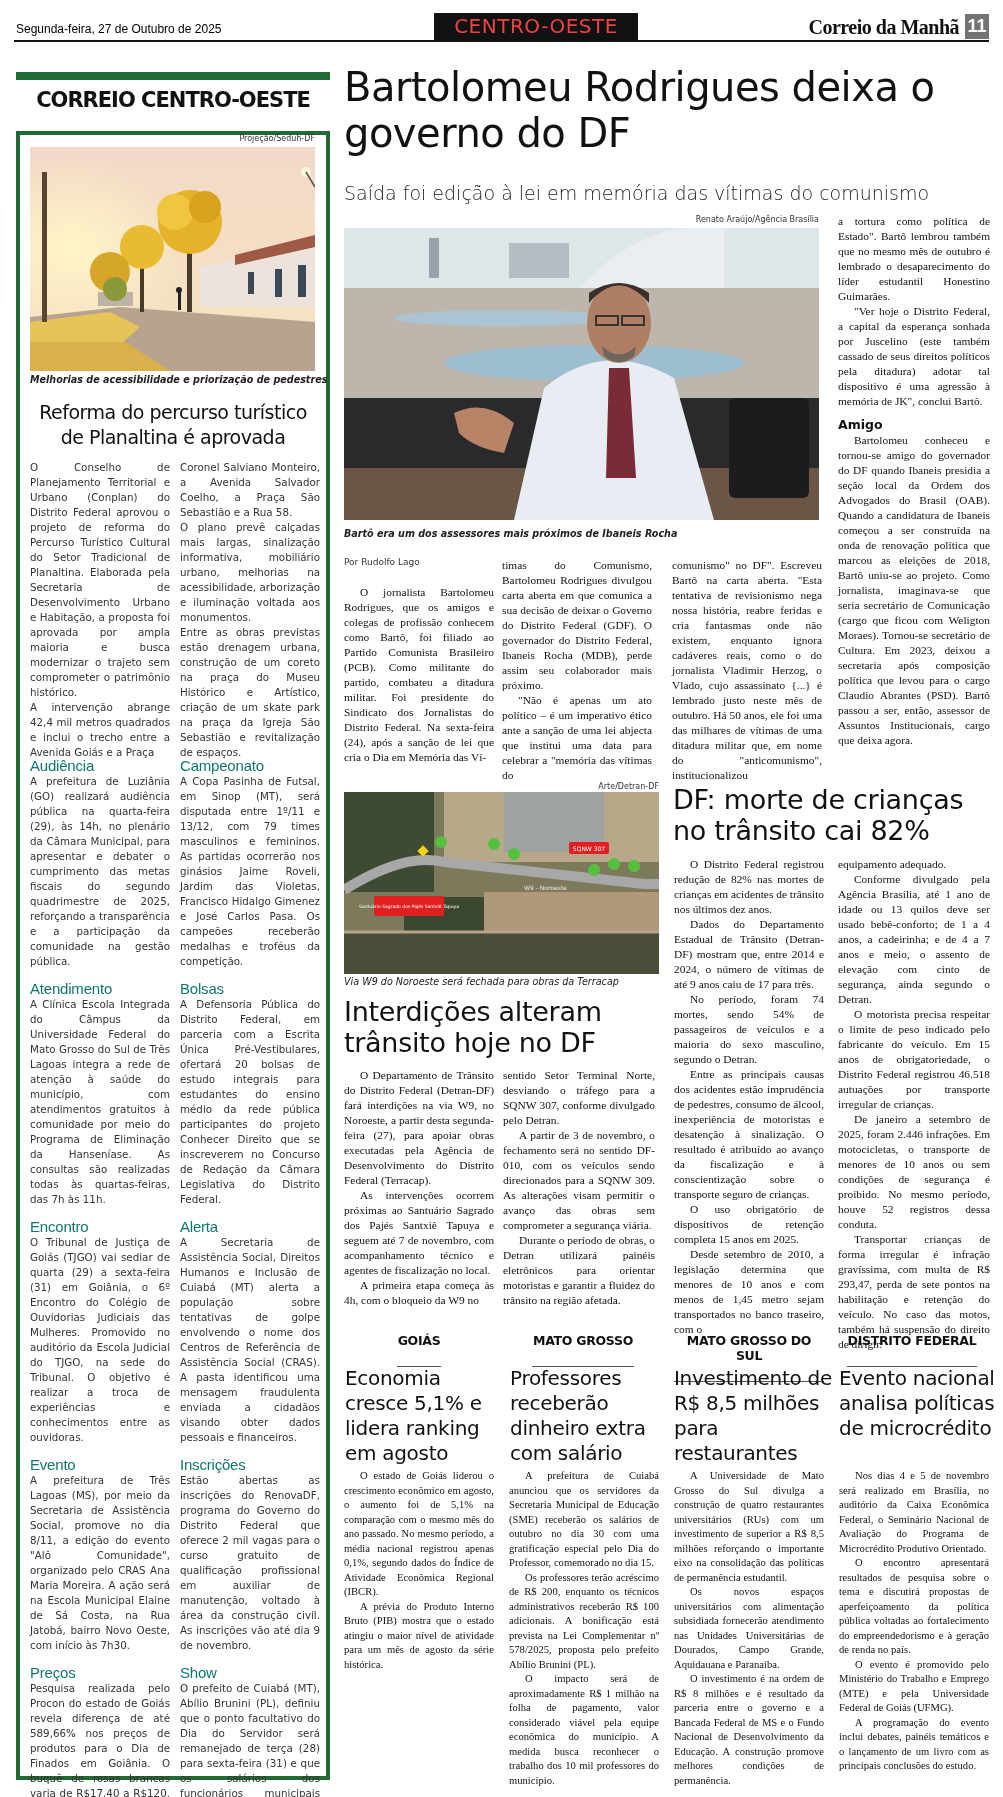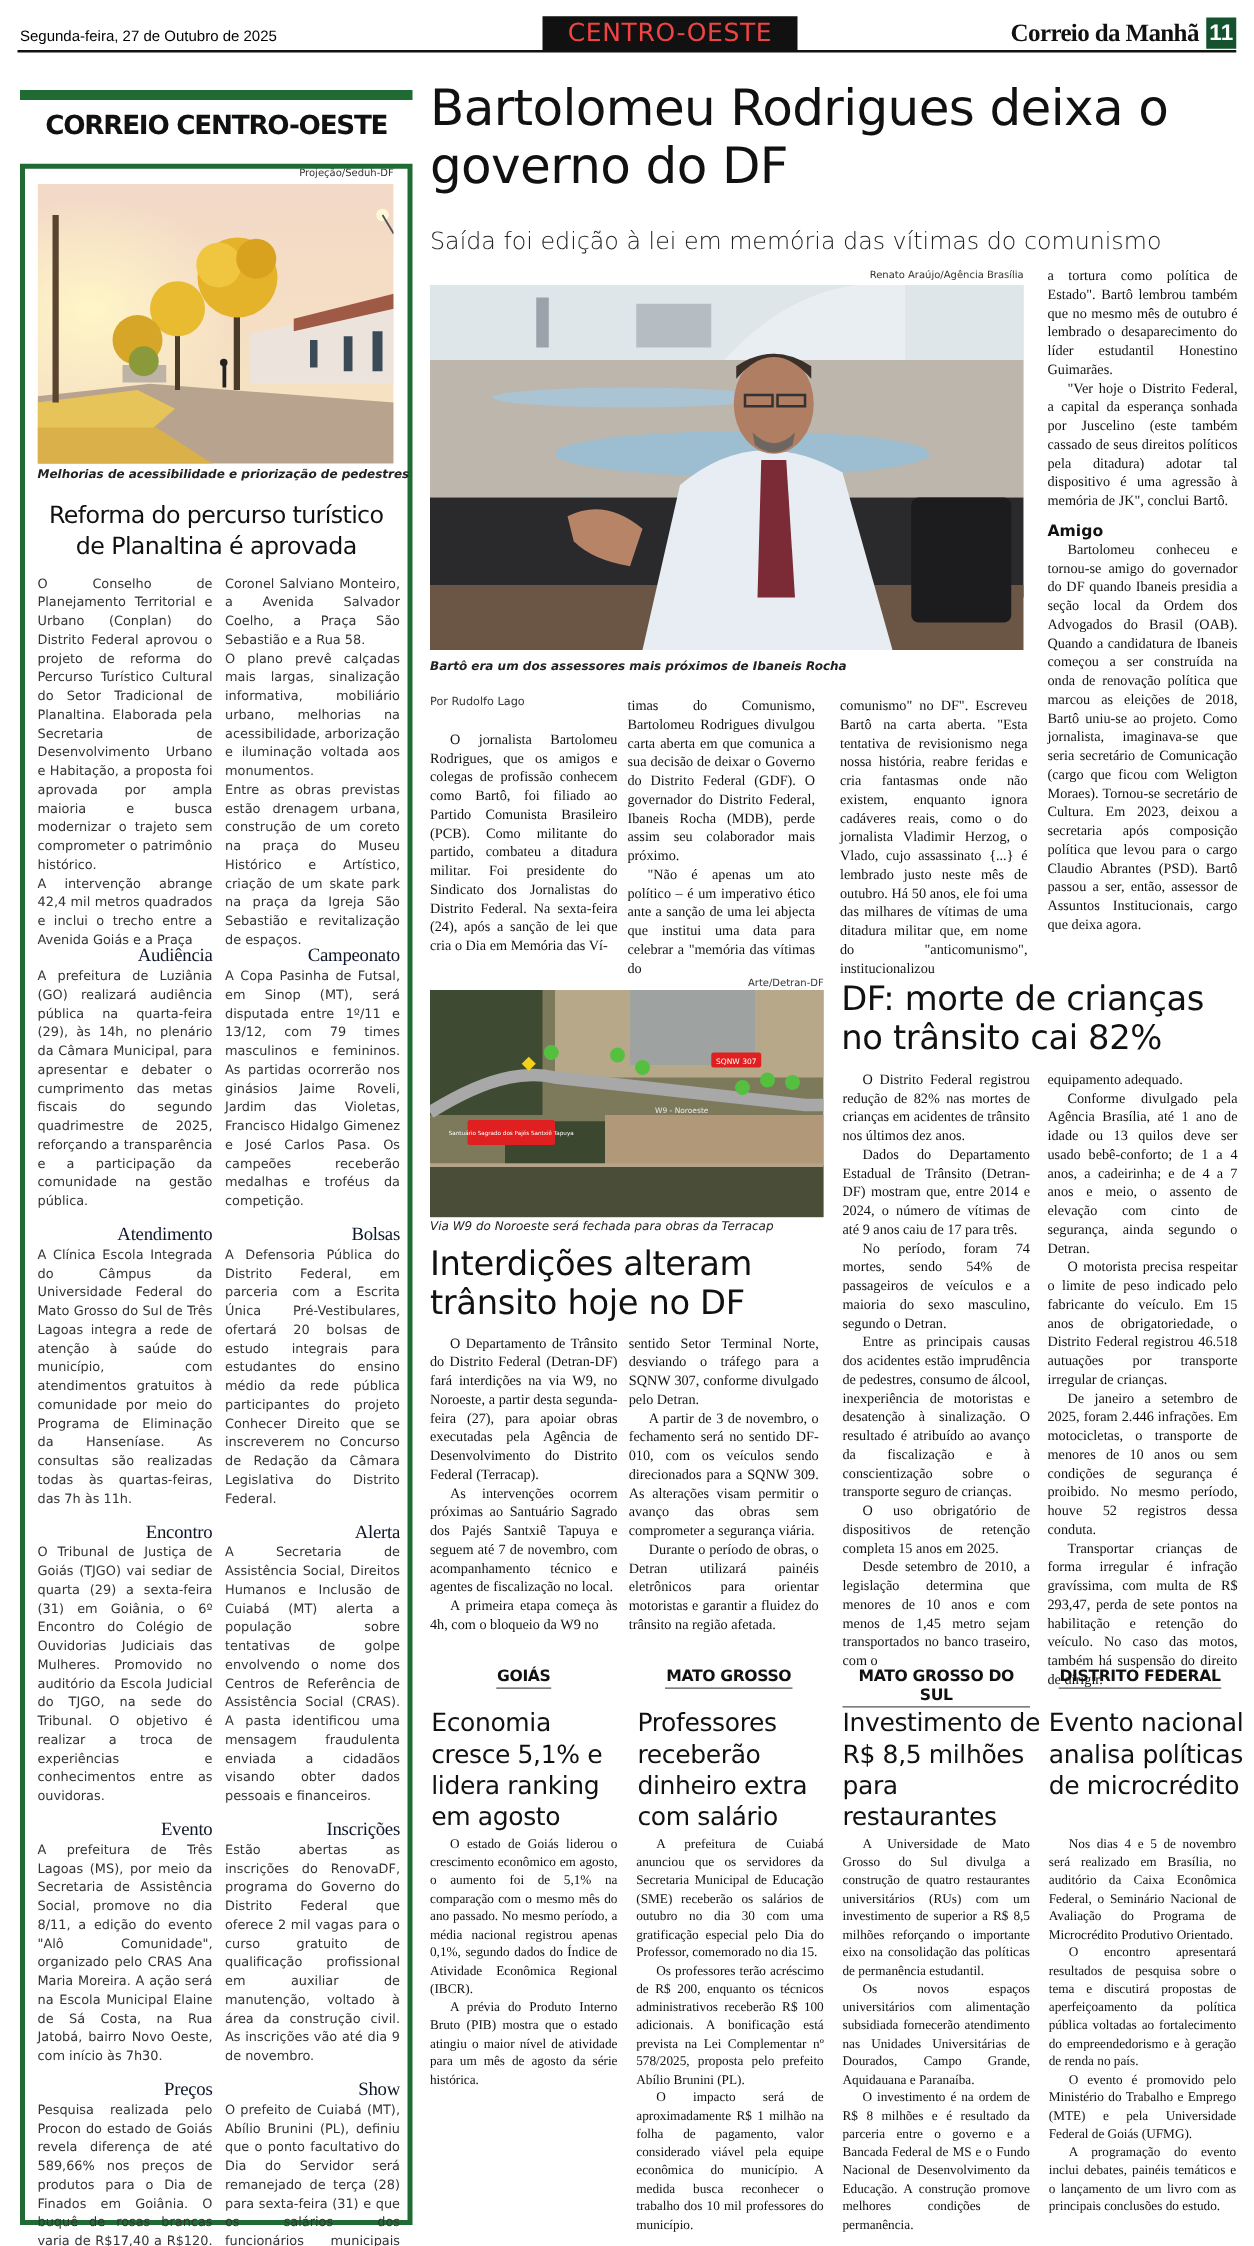--- a/index.html
+++ b/index.html
@@ -3,53 +3,53 @@
 <meta charset="utf-8">
 <style>
 *{box-sizing:border-box;margin:0;padding:0}
 html,body{width:1003px;height:1797px;background:#fff;overflow:hidden}
 body{position:relative;font-family:"Liberation Serif",serif;color:#111}
 .abs{position:absolute}
 
 #hdr-date{left:16px;top:22px;font-size:12px;font-family:Liberation Sans, sans-serif;color:#000000}
 #hdr-section{left:434px;top:13px;width:204px;height:27px;background:#111;color:#ef4444;font-family:"DejaVu Sans",sans-serif;font-size:20px;text-align:center;line-height:27px;letter-spacing:0.5px}
 #hdr-brand{right:44px;top:16px;font-family:"Liberation Serif",serif;font-weight:bold;font-size:20px;letter-spacing:-0.5px}
-#hdr-page{right:14px;top:14px;width:24px;height:25px;background:#14532d;color:#fff;font-family:"Liberation Sans",sans-serif;font-weight:bold;font-size:18px;text-align:center;line-height:25px}
+#hdr-page{right:14px;top:14px;width:24px;height:25px;background:#737373;color:#fff;font-family:"Liberation Sans",sans-serif;font-weight:bold;font-size:18px;text-align:center;line-height:25px}
 #hdr-rule{left:14px;right:14px;top:40px;height:2px;background:#111}
 
 #side-bar{left:16px;top:72px;width:314px;height:8px;background:#1f6b33}
 #side-title{left:16px;top:88px;width:314px;font-family:"DejaVu Sans",sans-serif;font-weight:bold;font-size:21px;letter-spacing:-1px;text-align:center}
 #side-box{left:16px;top:131px;width:314px;height:1649px;border:4px solid #1f6b33}
 .credit{font-family:"DejaVu Sans",sans-serif;font-size:8px;color:#333;text-align:right}
 #side-credit{left:30px;top:134px;width:285px}
 #side-photo{left:30px;top:147px;width:285px;height:224px;overflow:hidden}
 #side-caption{left:30px;top:374px;width:285px;font-family:"DejaVu Sans",sans-serif;font-style:italic;font-size:9.6px;font-weight:bold;color:#222;white-space:nowrap}
 #side-head{left:26px;top:400px;width:294px;font-family:"DejaVu Sans",sans-serif;font-size:19px;text-align:center;line-height:25px;letter-spacing:-0.5px}
 .scol{position:absolute;width:140px;font-family:"DejaVu Sans",sans-serif;font-size:10.3px;line-height:15px;color:#333;text-align:justify;hyphens:auto}
 .scol p{margin:0}
-.shead{font-family:Liberation Serif, serif;font-size:15px;text-align:right;color:#0f172a;margin:6px 0 1px;letter-spacing:-0.2px}
+.shead{font-family:Liberation Sans, sans-serif;font-size:15px;text-align:left;color:#0f766e;margin:6px 0 1px;letter-spacing:-0.2px}
 
 #main-title{left:344px;top:64px;width:640px;font-family:"DejaVu Sans",sans-serif;font-size:40px;line-height:46px;letter-spacing:-0.5px}
 #main-sub{left:344px;top:182px;width:650px;font-family:"DejaVu Sans",sans-serif;font-size:19px;color:#222;font-weight:300}
 #main-credit{left:344px;top:215px;width:475px}
 #main-photo{left:344px;top:228px;width:475px;height:292px;overflow:hidden}
 #main-caption{left:344px;top:528px;width:475px;font-family:"DejaVu Sans",sans-serif;font-style:italic;font-weight:bold;font-size:9.6px;color:#222;white-space:nowrap}
 .col{position:absolute;font-family:"Liberation Serif",serif;font-size:11.4px;line-height:15px;color:#111;text-align:justify;hyphens:auto}
 .col p{margin:0;text-indent:16px}
 .col p.ni{text-indent:0}
 #byline{left:344px;top:557px;font-family:"DejaVu Sans",sans-serif;font-size:9px;color:#333}
 .subhead{font-family:"DejaVu Sans",sans-serif;font-weight:bold;font-size:12.5px;margin:8px 0 1px}
 
 #map-credit{left:344px;top:782px;width:315px}
 #map{left:344px;top:792px;width:315px;height:182px;overflow:hidden}
 #map-caption{left:344px;top:976px;width:320px;font-family:"DejaVu Sans",sans-serif;font-style:italic;font-size:9.6px;color:#222;white-space:nowrap}
 #interd-title{left:344px;top:996px;width:320px;font-family:"DejaVu Sans",sans-serif;font-size:27px;line-height:31px;letter-spacing:-0.3px}
 #df-title{left:673px;top:784px;width:320px;font-family:"DejaVu Sans",sans-serif;font-size:27px;line-height:31px;letter-spacing:-0.3px}
 
-.state{position:absolute;font-family:"DejaVu Sans",sans-serif;font-weight:bold;font-size:12.5px;text-align:center;padding-bottom:2px;border-bottom:1.5px solid #555;letter-spacing:-0.3px}
+.state{position:absolute;font-family:"DejaVu Sans",sans-serif;font-weight:bold;font-size:12.5px;text-align:center;padding-bottom:18px;border-bottom:1.5px solid #555;letter-spacing:-0.3px}
 .btitle{position:absolute;font-family:"DejaVu Sans",sans-serif;font-size:20px;line-height:25px;width:160px;letter-spacing:-0.3px}
 .bcol{font-size:10.6px;line-height:14.5px}
 </style>
 </head>
 <body>
 
 <div class="abs" id="hdr-date">Segunda-feira, 27 de Outubro de 2025</div>
 <div class="abs" id="hdr-section">CENTRO-OESTE</div>
 <div class="abs" id="hdr-brand">Correio da Manhã</div>
 <div class="abs" id="hdr-page">11</div>

